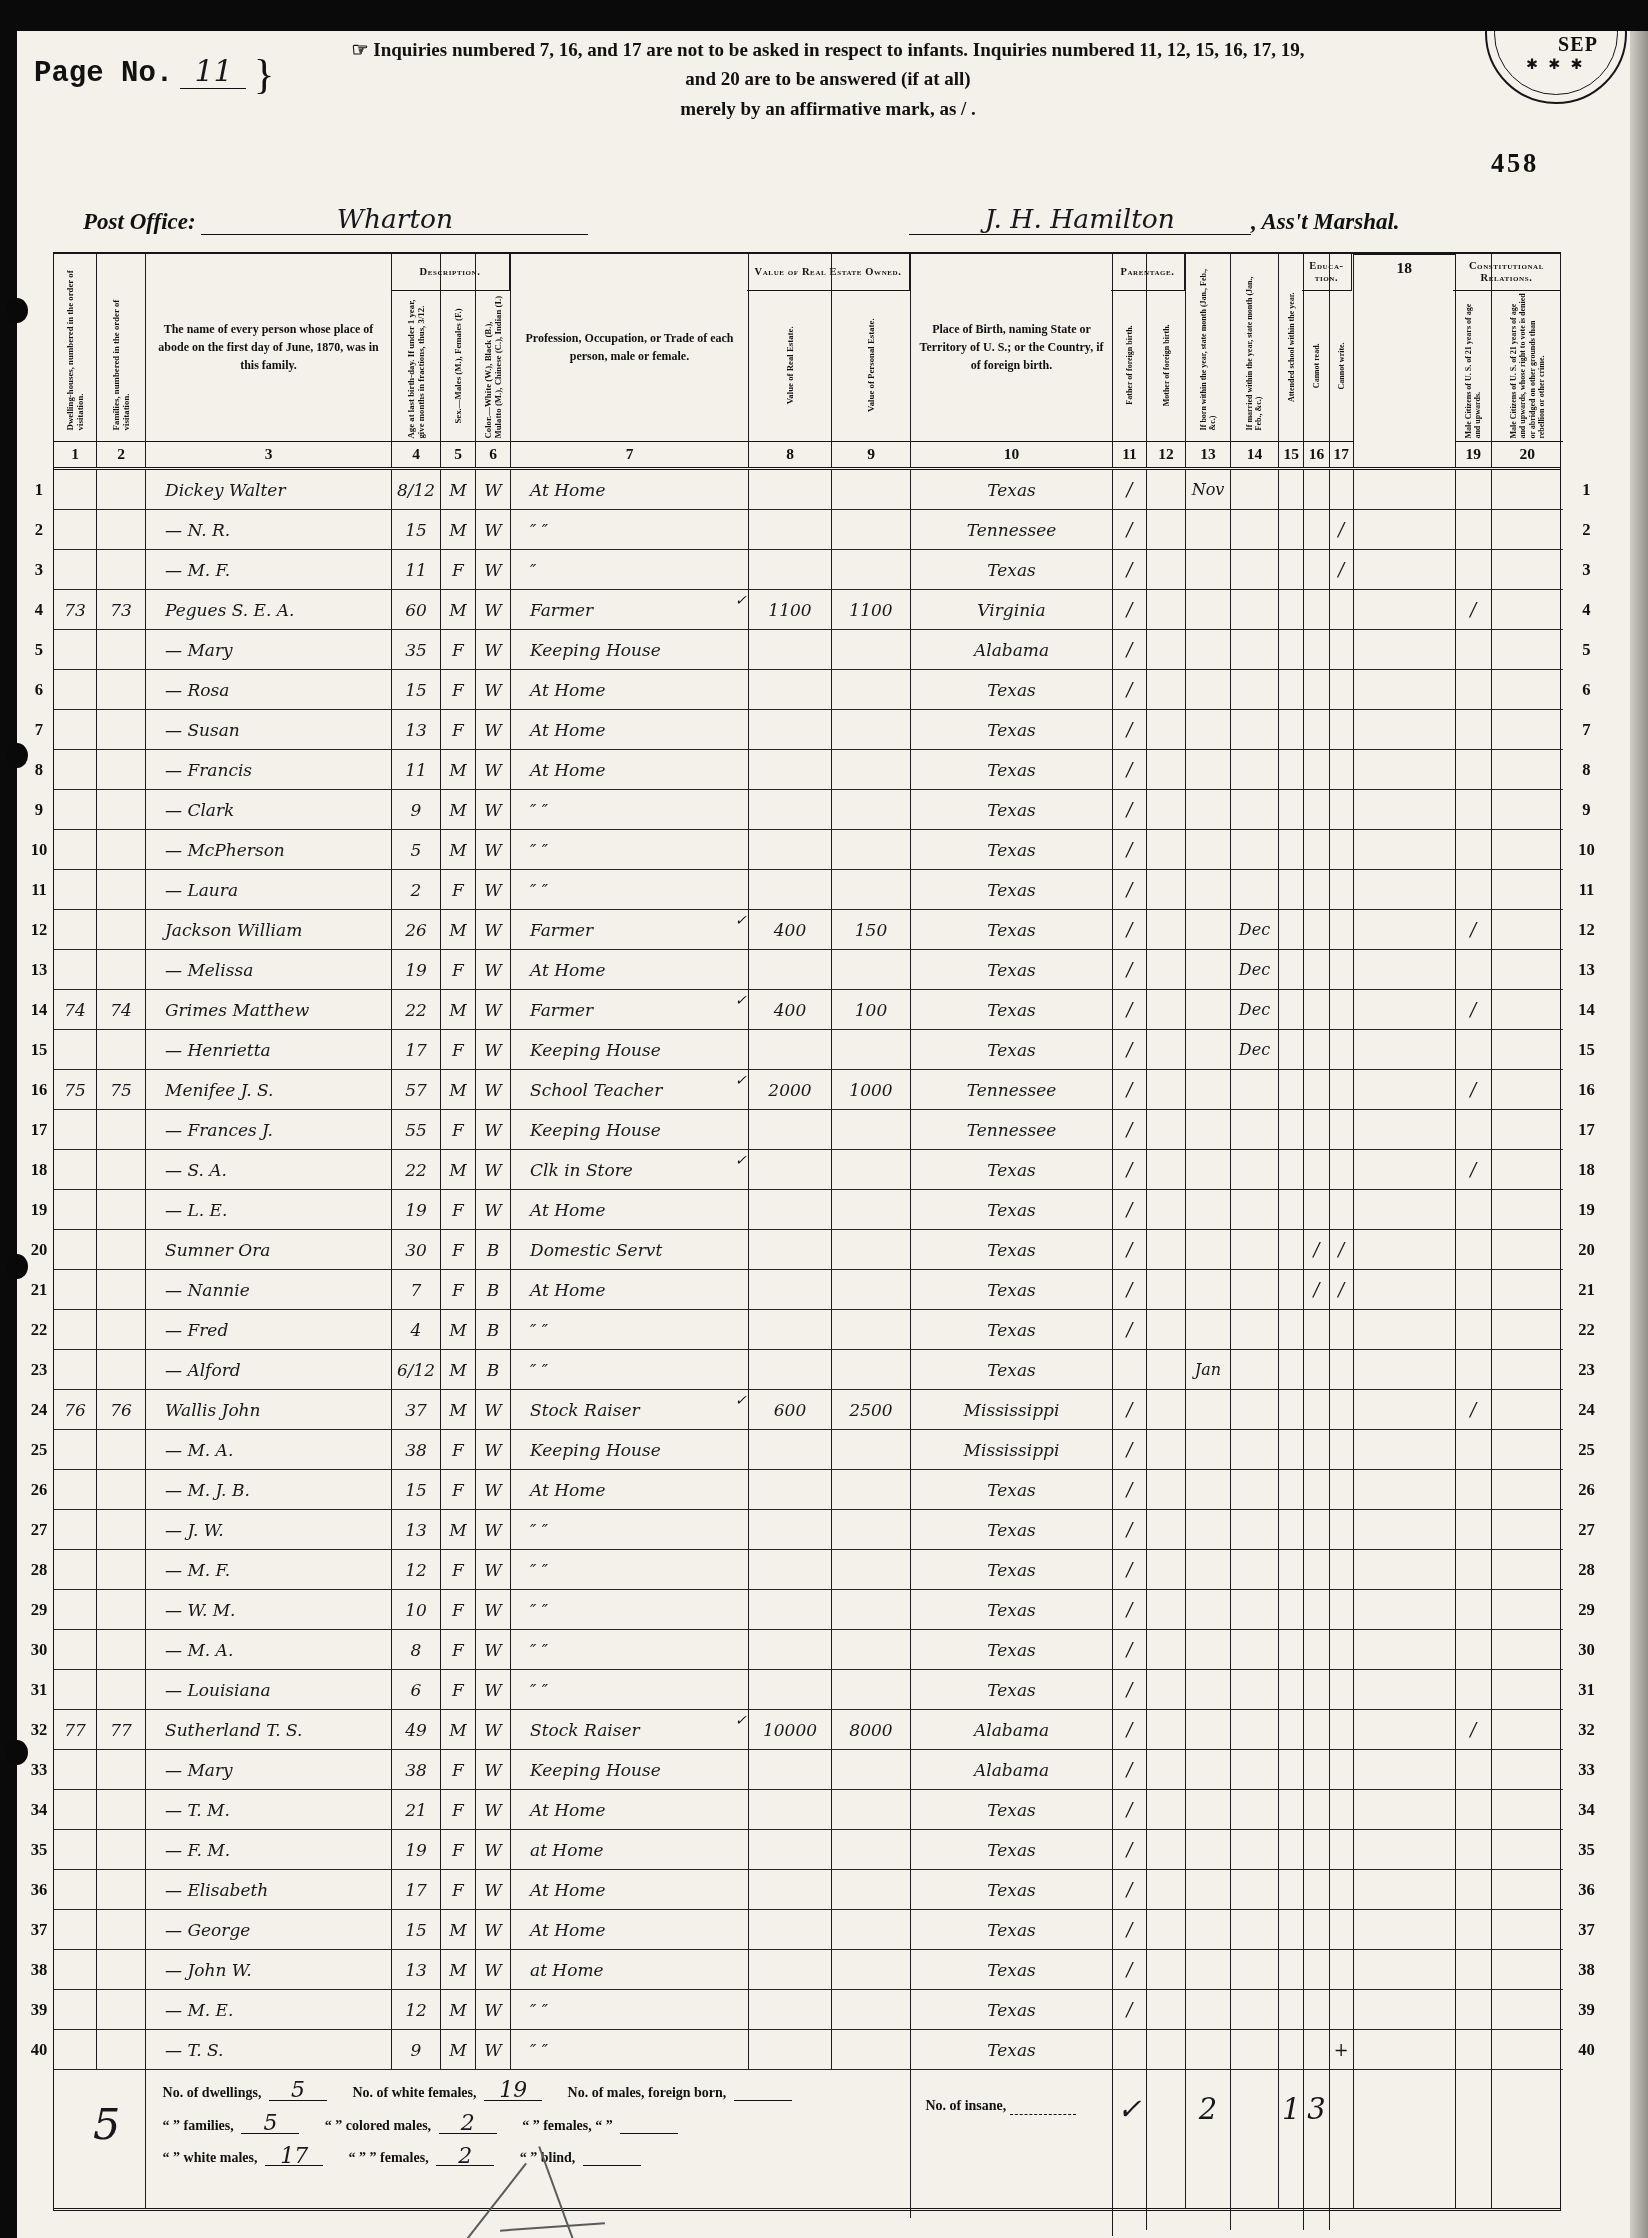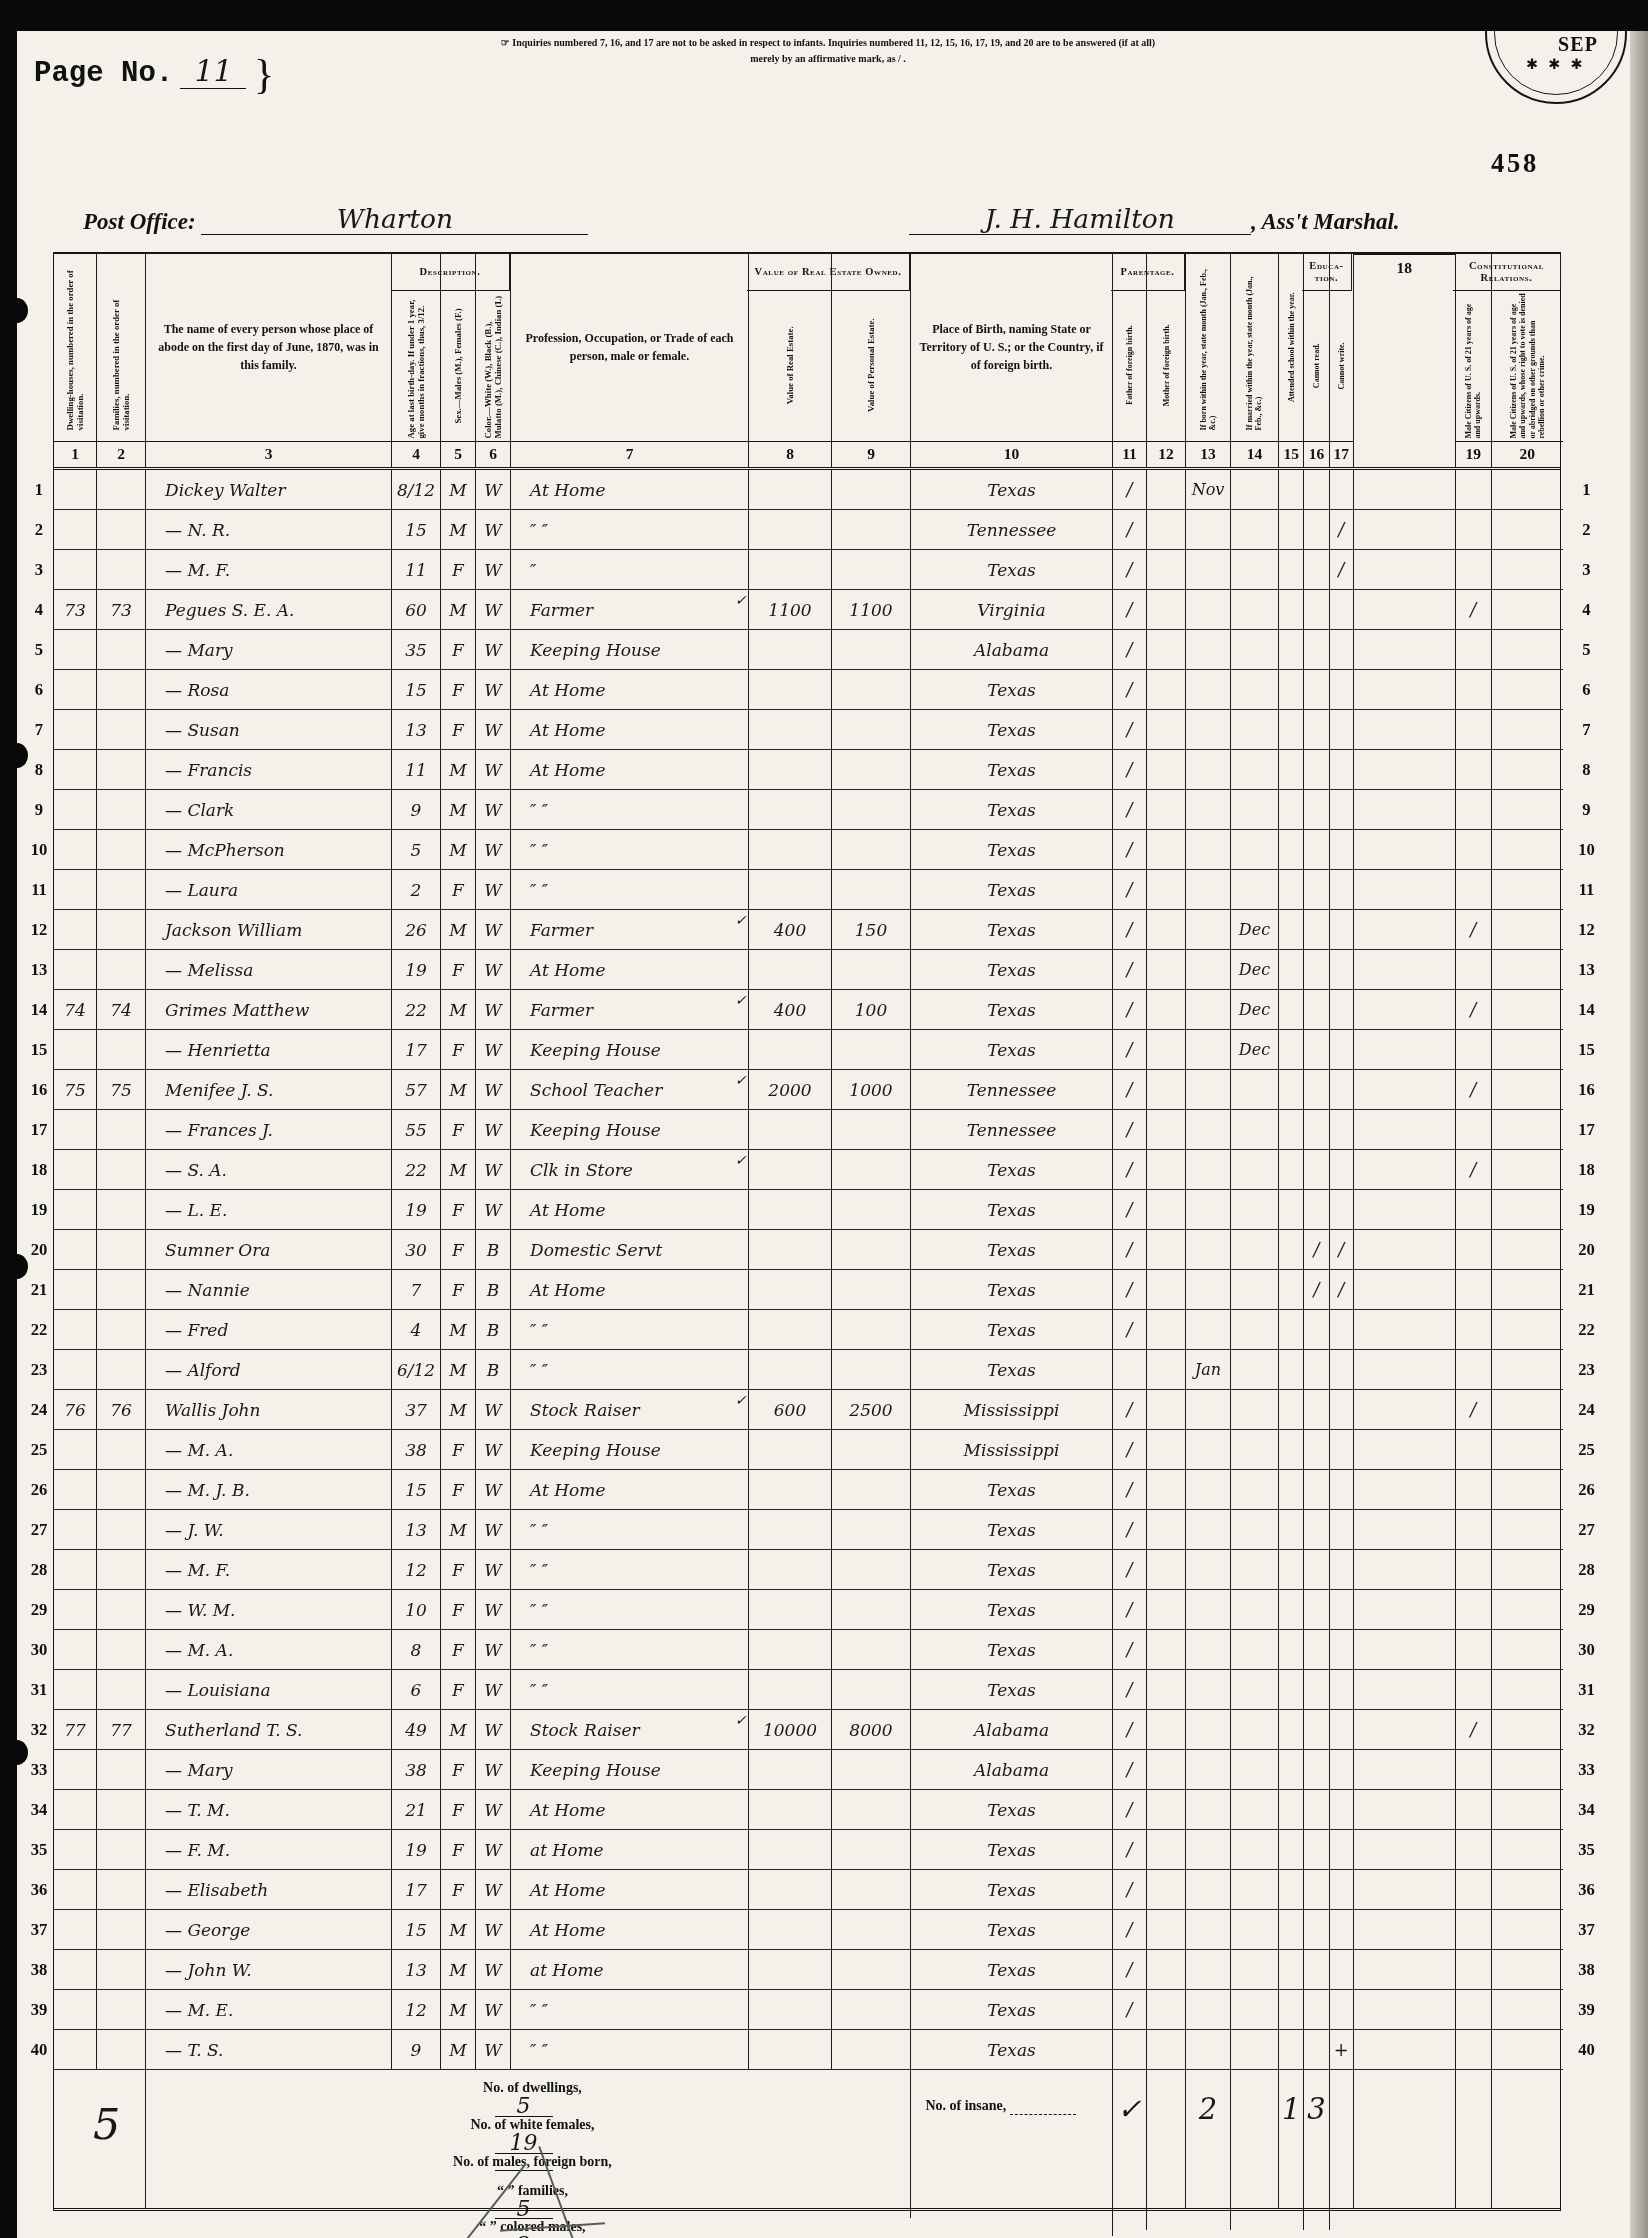--- a/index.html
+++ b/index.html
@@ -11,21 +11,21 @@
   .strip-right{position:absolute;right:0;top:0;width:19px;height:100%;z-index:25;
         background:linear-gradient(to right,#cfcdc6,#8f8d86);}
   .punch{position:absolute;left:5.5px;width:22px;height:25.4px;background:#090909;border-radius:50%;z-index:31;}
   
   .printed{font-family:Liberation Mono, monospace;}
   .hw{font-family:"DejaVu Serif",serif;font-style:italic;color:#17171c;}
   .pageno{position:absolute;left:34px;top:49px;font-size:29px;font-weight:bold;z-index:5;}
   .pageno .hwnum{display:inline-block;min-width:66px;border-bottom:1.7px solid #111;text-align:center;
         font-size:30px;font-weight:normal;}
   .pageno .brace{font-size:43px;font-weight:normal;vertical-align:-6.6px;}
-  .instr{position:absolute;left:342px;top:35px;width:972px;text-align:center;font-size:10px;
+  .instr{position:absolute;left:342px;top:35px;width:972px;text-align:center;font-size:19px;
         font-weight:bold;line-height:1.55;z-index:5;}
   .stamp{position:absolute;left:1485px;top:-38px;width:138px;height:138px;border:2.8px solid #15151a;
         border-radius:50%;z-index:10;display:flex;flex-direction:column;align-items:center;justify-content:center;}
   .stamp .inner{position:absolute;inset:7.2px;border:1.1px solid #15151a;border-radius:50%;}
   .stamp .mo{font-weight:bold;font-size:20px;margin-top:39px;letter-spacing:1.1px;margin-left:44px;}
   .stamp .st{font-size:14.4px;letter-spacing:3.3px;}
   .schline{position:absolute;left:82px;top:110px;width:1491px;font-size:23px;z-index:5;white-space:nowrap;}
   .schline .sc{font-variant:small-caps;letter-spacing:0.6px;font-size:25.4px;}
   .blank{display:inline-block;border-bottom:1.7px solid #111;text-align:center;vertical-align:bottom;}
   .bigstamp{position:absolute;left:1491px;top:148px;font-size:26.5px;font-weight:bold;letter-spacing:2.8px;z-index:5;}
@@ -62,21 +62,21 @@
   .c:last-child{border-right:none;}
   .cl{justify-content:flex-start;padding-left:19px;}
   .tick{position:absolute;right:1.1px;top:2.2px;font-size:14.4px;}
   .mon{font-size:16px;}
   .sl{font-size:17.7px;}
   
   .tfoot .grid{border-bottom:3.9px double #151515;}
   .fc{border-right:1.1px solid #1c1c1c;position:relative;height:138px;overflow:visible;}
   .fc:last-child{border-right:none;}
   .fsum{grid-column:3/10;padding:10px 0 0 16.6px;}
-  .fline{display:flex;align-items:center;font-size:14px;font-weight:bold;margin-bottom:12px;white-space:nowrap;flex-direction:column;}
+  .fline{display:flex;align-items:flex-end;font-size:14px;font-weight:bold;margin-bottom:12px;white-space:nowrap;}
   .fline .fl{margin-right:7.7px;}
   .fline .fv{min-width:58px;border-bottom:1.7px solid #111;text-align:center;font-size:22px;
         font-weight:normal;margin-right:25.4px;line-height:0.9;}
   .fnote{position:absolute;left:39px;top:29px;font-size:43px;}
   .finsane{grid-column:10;padding-top:28px;font-size:14px;font-weight:bold;white-space:nowrap;padding-left:14.4px;}
   .finsane .fv2{display:inline-block;min-width:66px;border-bottom:1.7px dashed #111;}
   .fmark{display:flex;align-items:flex-start;justify-content:center;padding-top:22px;font-size:29px;}
   
   .scrib{position:absolute;background:#5a5a58;z-index:6;}
   .s1{left:486px;top:2150px;width:2.2px;height:127px;transform:rotate(38deg);}

